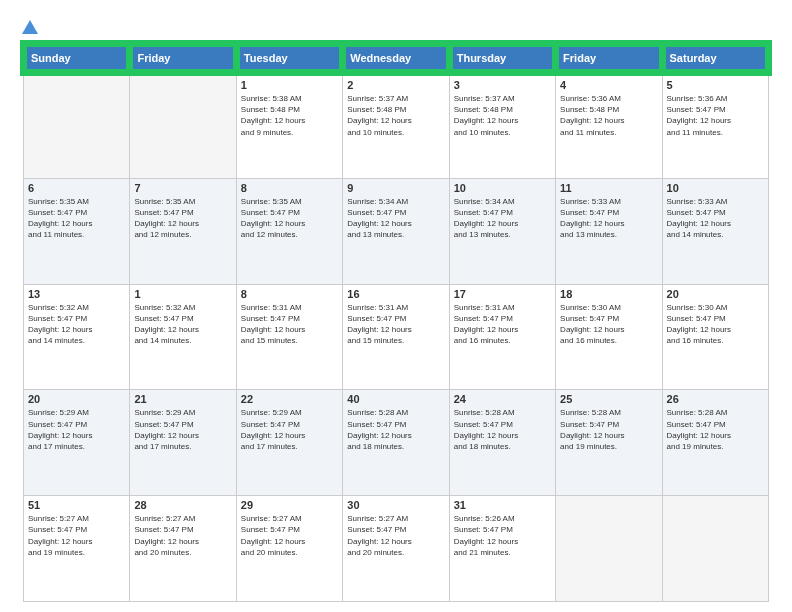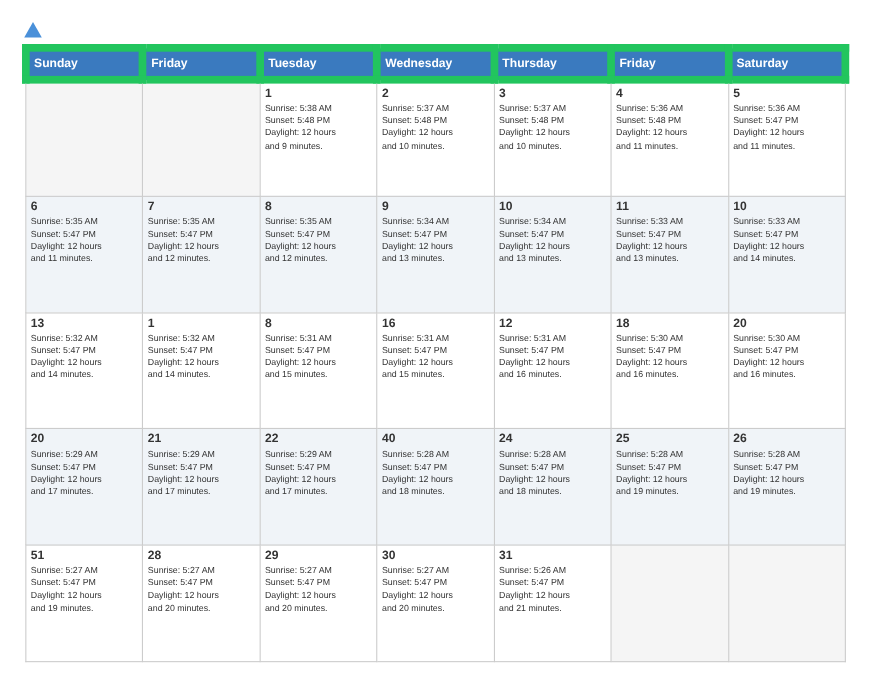--- a/index.html
+++ b/index.html
@@ -277,21 +277,21 @@
           <td>
         <span class="day-number">16</span>
         <div class="cell-text">
           Sunrise: 5:31 AM<br>
           Sunset: 5:47 PM<br>
           Daylight: 12 hours<br>
           and 15 minutes.
         </div>
       </td>
           <td>
-        <span class="day-number">12</span>
+        <span class="day-number">17</span>
         <div class="cell-text">
           Sunrise: 5:31 AM<br>
           Sunset: 5:47 PM<br>
           Daylight: 12 hours<br>
           and 16 minutes.
         </div>
       </td>
           <td>
         <span class="day-number">18</span>
         <div class="cell-text">

